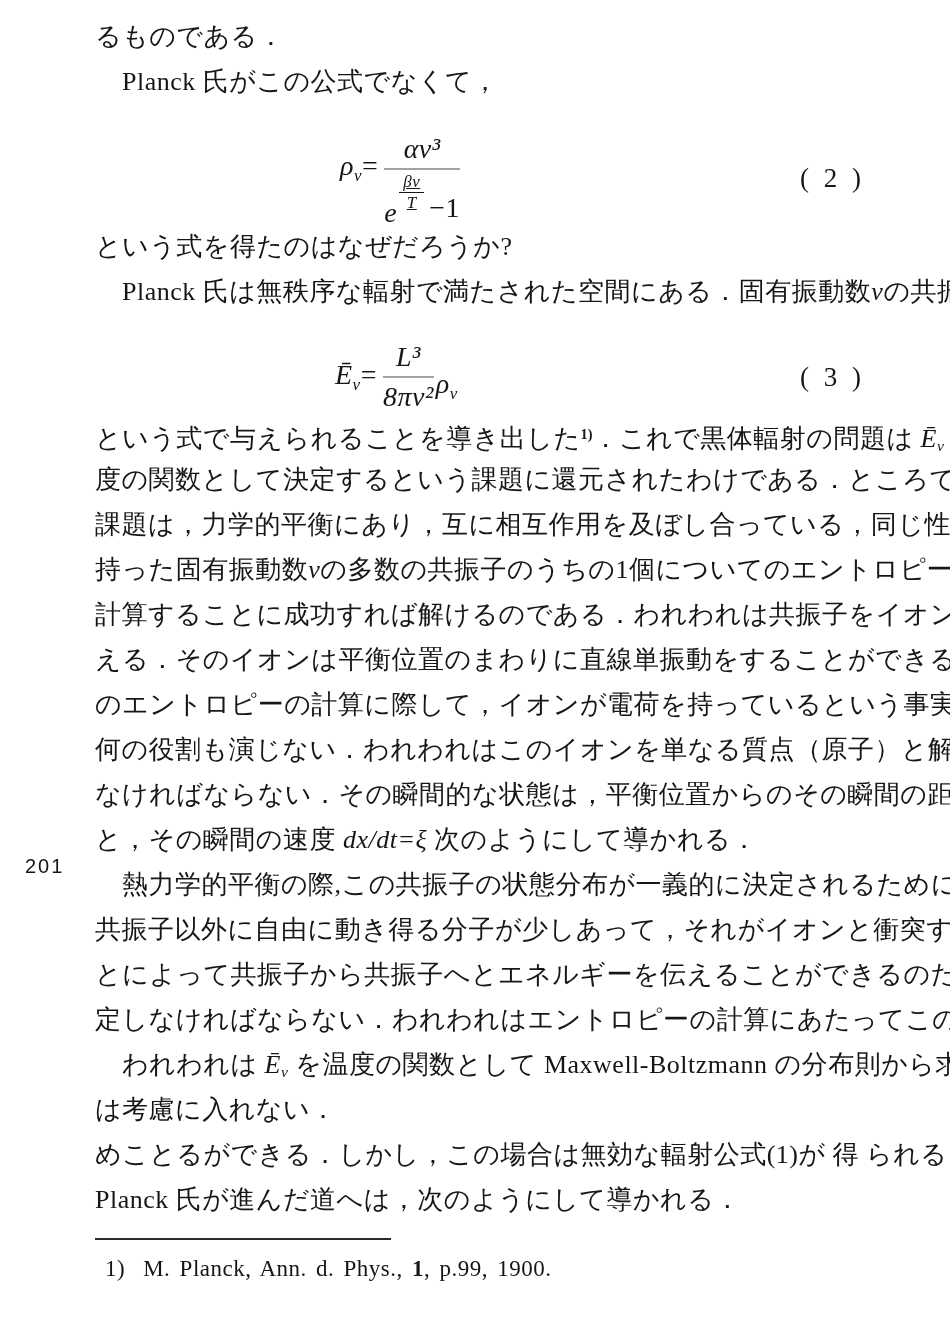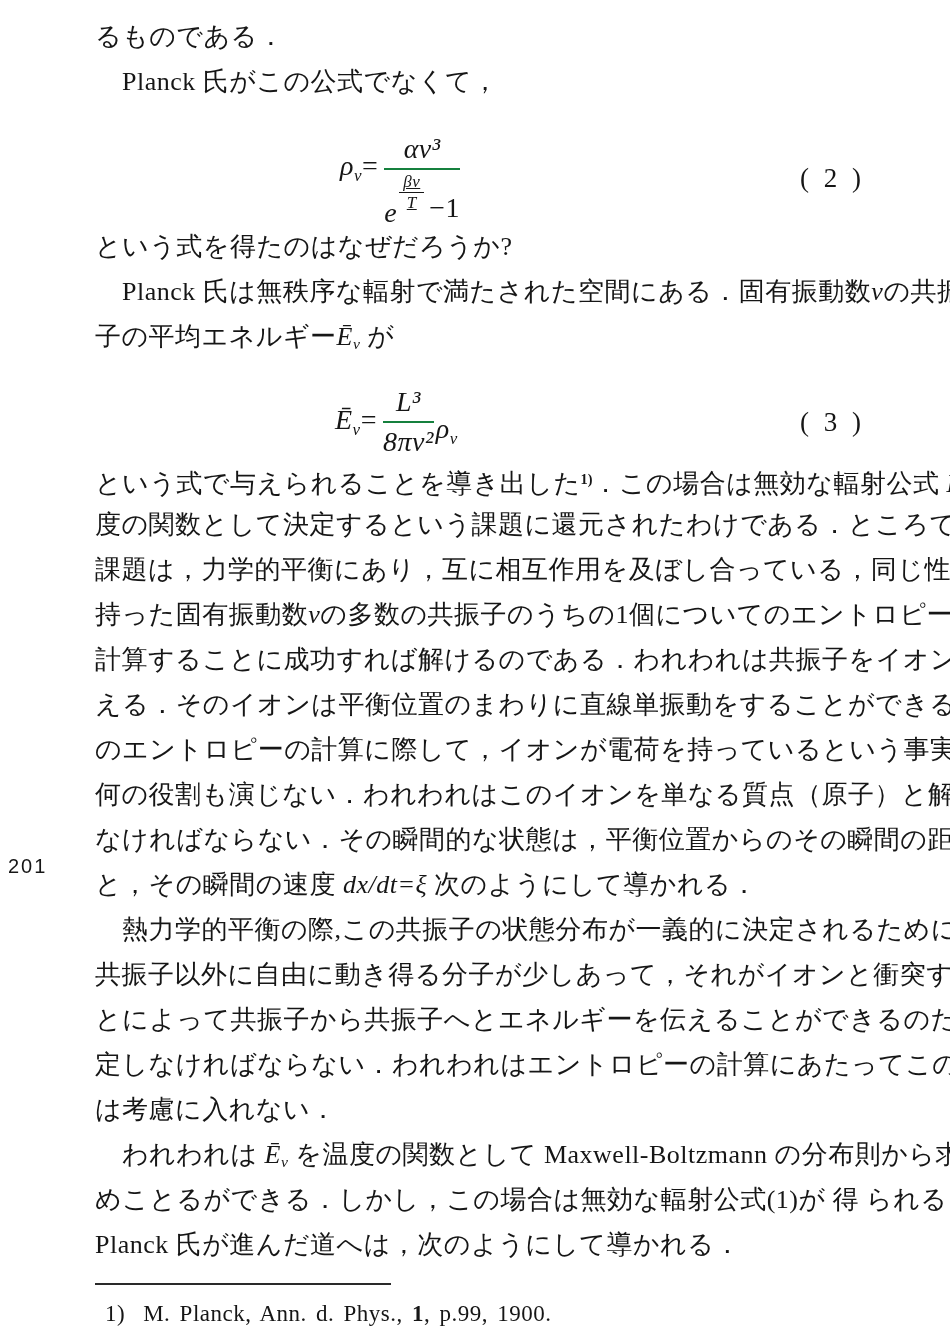--- a/index.html
+++ b/index.html
@@ -34,38 +34,38 @@
     letter-spacing: 0.5px;
     margin-top: 28px;
   }
   .formula.eq2 { height: 92px; padding-left: 245px; }
   .formula.eq3 { height: 70px; padding-left: 240px; align-items: center; }
   .it { font-style: italic; }
   .lhs { display: inline-block; }
   .eq2 .lhs { transform: translateY(-10px); }
   .msub { font-style: italic; font-size: 17px; vertical-align: -6px; }
   .frac { display: inline-block; text-align: center; margin-left: 6px; vertical-align: middle; }
-  .frac .num { display: block; padding: 0 10px 3px; border-bottom: 2px solid #15803d; }
+  .frac .num { display: block; padding: 0 10px 3px; border-bottom: 2px solid #a3a3a3; }
   .frac .den { display: block; padding-top: 3px; white-space: nowrap; }
   .ebase { display: inline-block; transform: translateY(6px); }
   .minifrac { display: inline-block; text-align: center; font-size: 17px; line-height: 1.1; vertical-align: 8px; margin: 0 5px 0 2px; text-decoration: underline; }
   .minifrac .mnum { display: block; border-bottom: 1.5px solid #161616; padding: 0 4px 1px; }
   .minifrac .mden { display: block; padding-top: 1px; }
   .rhs { display: inline-block; transform: translateY(9px); margin-left: 2px; }
   .eqnum {
     position: absolute;
     right: 30px;
     top: 50%;
     transform: translateY(-50%);
     font-size: 27px;
     letter-spacing: 4px;
   }
   .margin-num {
     position: absolute;
-    left: 8px;
+    left: 25px;
     top: 855px;
     font-size: 20px;
     letter-spacing: 2px;
     font-family: "Liberation Sans", "DejaVu Sans", sans-serif;
   }
   .footnote { margin-top: 16px; }
   .fn-rule { width: 296px; border-top: 2.5px solid #2a2a2a; }
   .fn-line {
     margin-top: 14px;
     padding-left: 10px;
@@ -93,50 +93,49 @@
     <span class="frac">
       <span class="num it">αν³</span>
       <span class="den"><span class="it ebase">e</span><span class="minifrac"><span class="mnum it">βν</span><span class="mden it">T</span></span><span>−1</span></span>
     </span>
     <span class="eqnum">( 2 )</span>
   </div>
 
   <div>
       <div class="tline"><span>という式を得たのはなぜだろうか?</span></div>
       <div class="tline indent"><span>Planck 氏は無秩序な輻射で満たされた空間にある．固有振動数</span><span class="seg-i">ν</span><span>の共振</span></div>
-      <div class="tline"><span>子の平均エネルギー</span><span class="seg-i">Ē</span><span class="seg-sub">ν</span><span> が</span></div>
     </div>
 
   <div class="formula eq3">
     <span class="lhs"><span class="it">Ē</span><span class="msub">ν</span><span>=</span></span>
     <span class="frac">
       <span class="num it">L³</span>
       <span class="den it">8πν²</span>
     </span>
     <span class="rhs"><span class="it">ρ</span><span class="msub">ν</span></span>
     <span class="eqnum">( 3 )</span>
   </div>
 
   <div>
-      <div class="tline"><span>という式で与えられることを導き出した</span><span class="seg-sup">1)</span><span>．この場合は無効な輻射公式 </span><span class="seg-i">Ē</span><span class="seg-sub">ν</span><span> を温</span></div>
+      <div class="tline"><span>という式で与えられることを導き出した</span><span class="seg-sup">1)</span><span>．これで黒体輻射の問題は </span><span class="seg-i">Ē</span><span class="seg-sub">ν</span><span> を温</span></div>
       <div class="tline"><span>度の関数として決定するという課題に還元されたわけである．ところでこの</span></div>
       <div class="tline"><span>課題は，力学的平衡にあり，互に相互作用を及ぼし合っている，同じ性質を</span></div>
       <div class="tline"><span>持った固有振動数</span><span class="seg-i">ν</span><span>の多数の共振子のうちの1個についてのエントロピーを</span></div>
       <div class="tline"><span>計算することに成功すれば解けるのである．われわれは共振子をイオンと考</span></div>
       <div class="tline"><span>える．そのイオンは平衡位置のまわりに直線単振動をすることができる．こ</span></div>
       <div class="tline"><span>のエントロピーの計算に際して，イオンが電荷を持っているという事実は，</span></div>
       <div class="tline"><span>何の役割も演じない．われわれはこのイオンを単なる質点（原子）と解釈し</span></div>
       <div class="tline"><span>なければならない．その瞬間的な状態は，平衡位置からのその瞬間の距離</span></div>
       <div class="tline"><span>と，その瞬間の速度 </span><span class="seg-i">dx/dt=ξ</span><span> 次のようにして導かれる．</span></div>
       <div class="tline indent"><span>熱力学的平衡の際,この共振子の状態分布が一義的に決定されるためには,</span></div>
       <div class="tline"><span>共振子以外に自由に動き得る分子が少しあって，それがイオンと衝突するこ</span></div>
       <div class="tline"><span>とによって共振子から共振子へとエネルギーを伝えることができるのだと仮</span></div>
       <div class="tline"><span>定しなければならない．われわれはエントロピーの計算にあたってこの分子</span></div>
+      <div class="tline indent"><span>われわれは </span><span class="seg-i">Ē</span><span class="seg-sub">ν</span><span> を温度の関数として Maxwell-Boltzmann の分布則から求</span></div>
       <div class="tline"><span>は考慮に入れない．</span></div>
-      <div class="tline indent"><span>われわれは </span><span class="seg-i">Ē</span><span class="seg-sub">ν</span><span> を温度の関数として Maxwell-Boltzmann の分布則から求</span></div>
       <div class="tline"><span>めことるができる．しかし，この場合は無効な輻射公式(1)が 得 られる．</span></div>
       <div class="tline"><span>Planck 氏が進んだ道へは，次のようにして導かれる．</span></div>
     </div>
 
   <div class="footnote">
     <div class="fn-rule"></div>
     <div class="fn-line">
       <span class="fn-marker">1)</span><span>M. Planck, Ann. d. Phys., </span><span class="seg-b">1</span><span>, p.99, 1900.</span>
     </div>
   </div>

